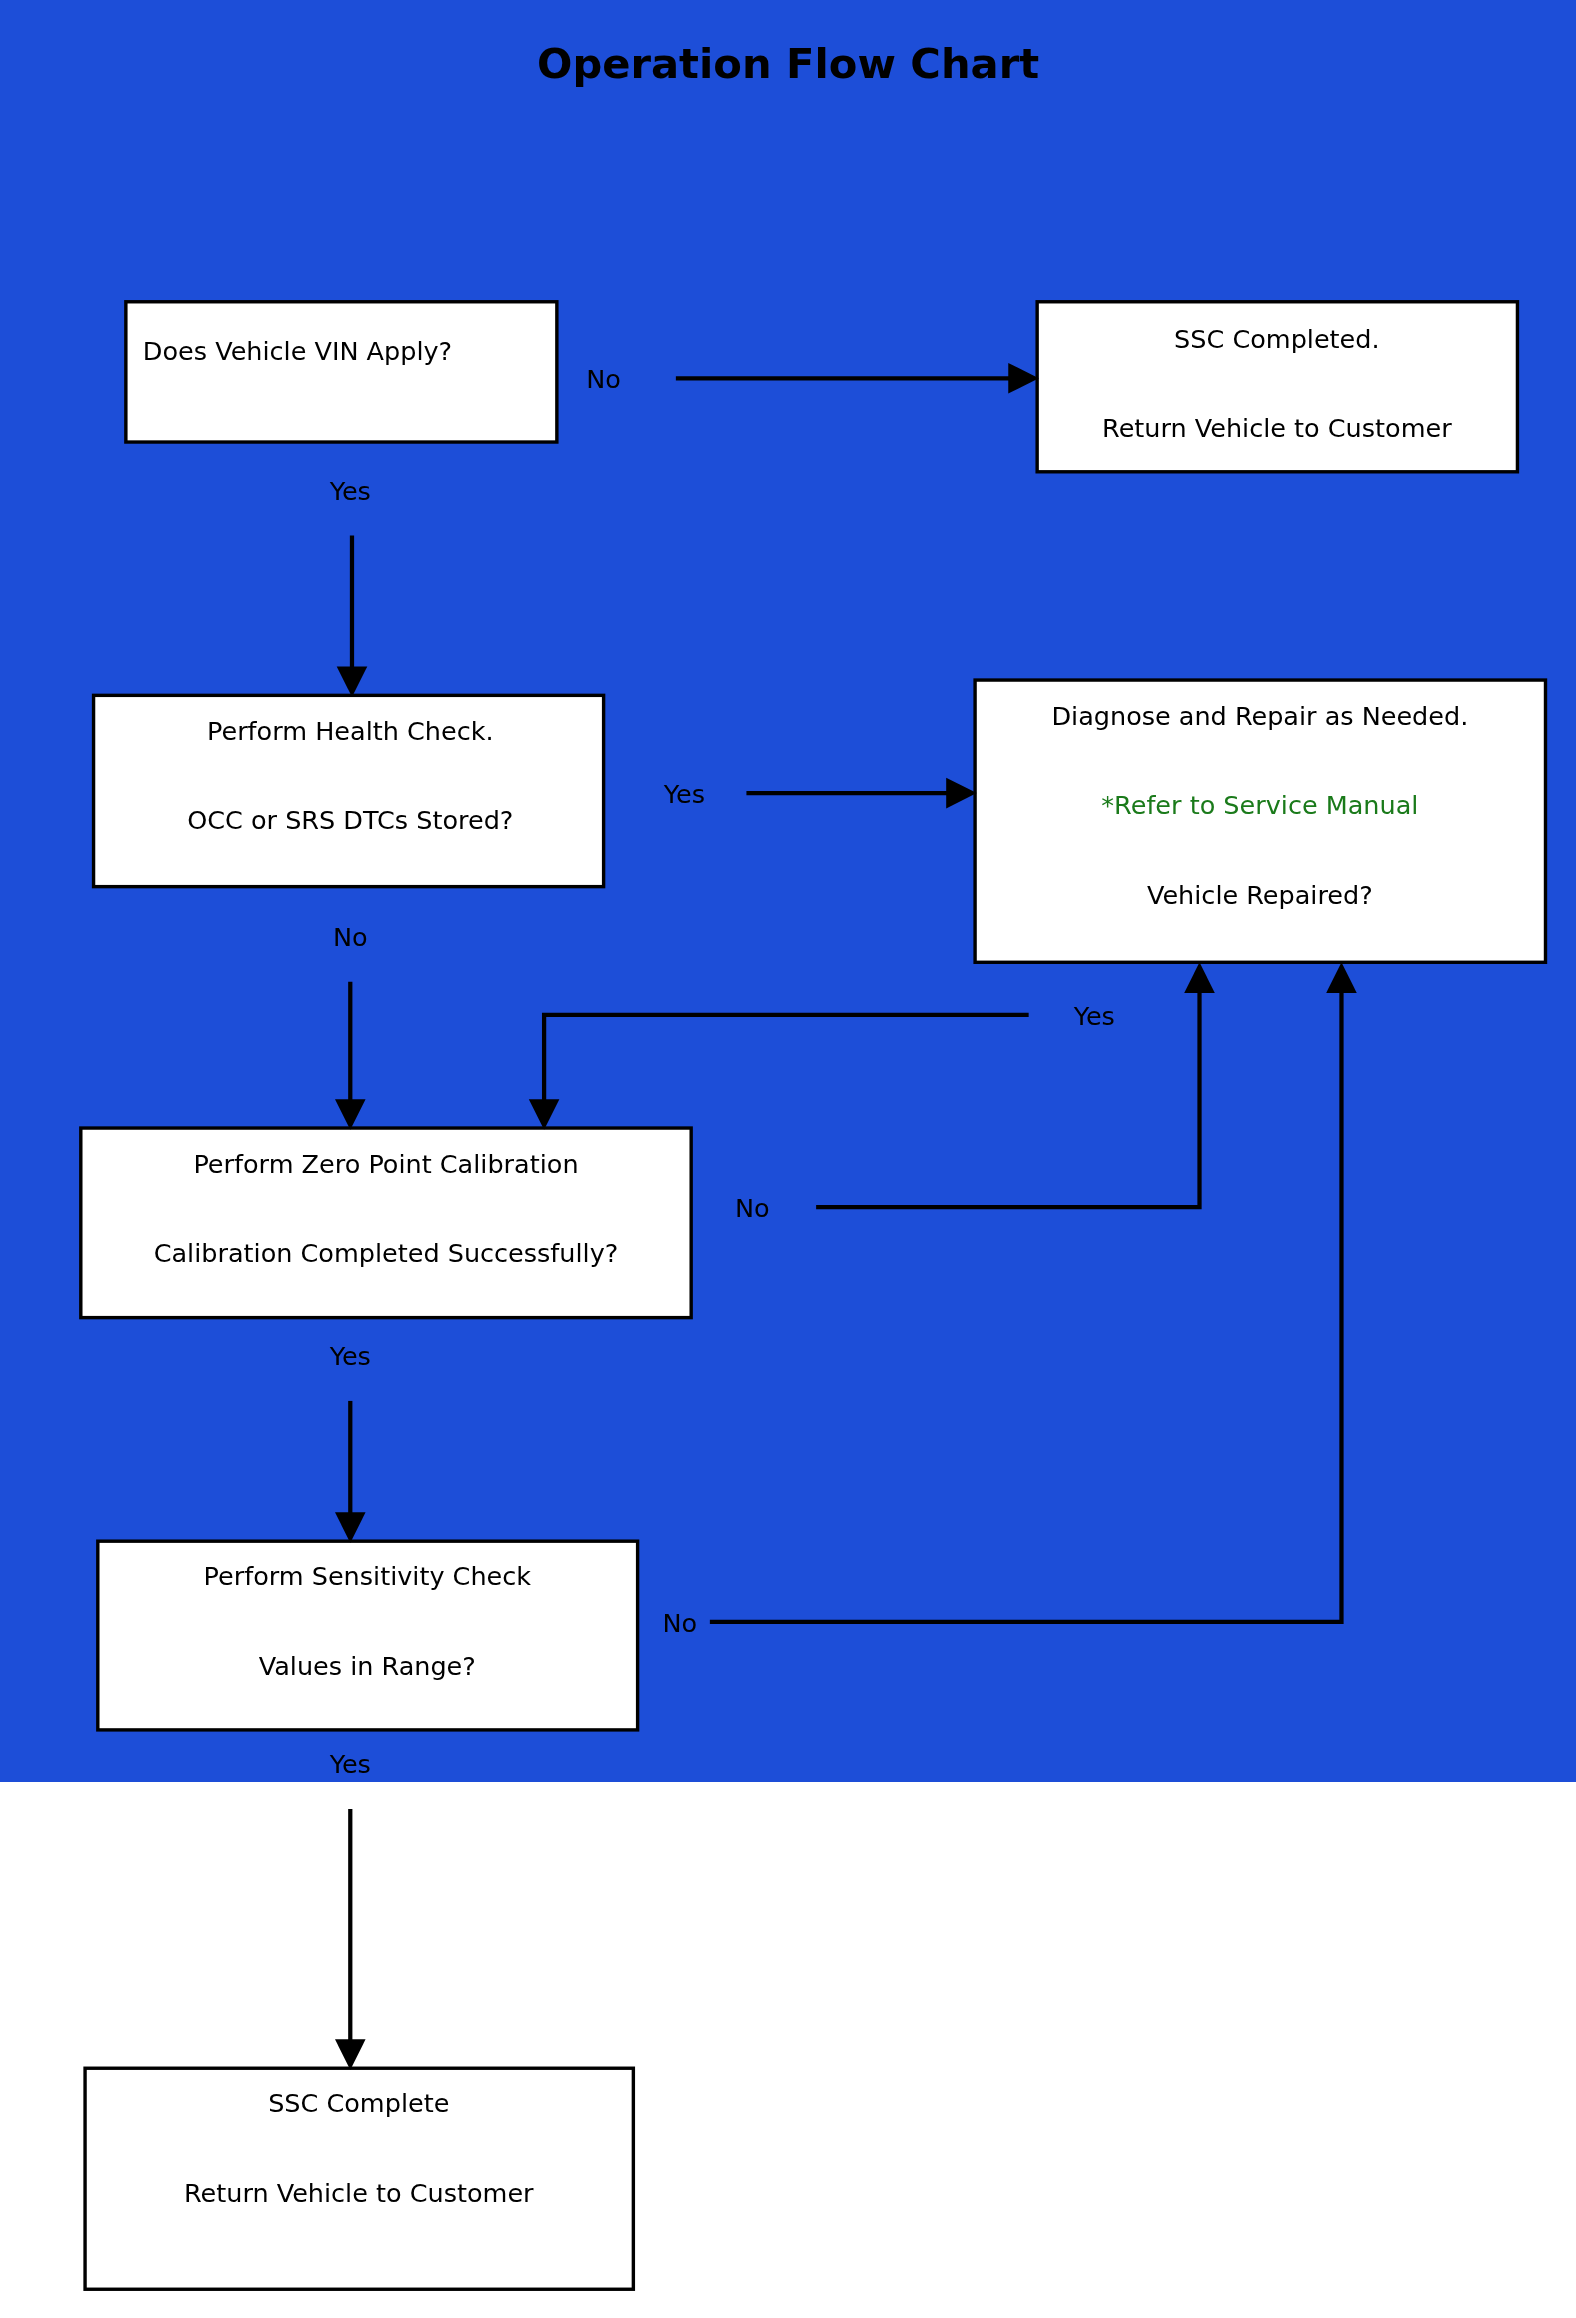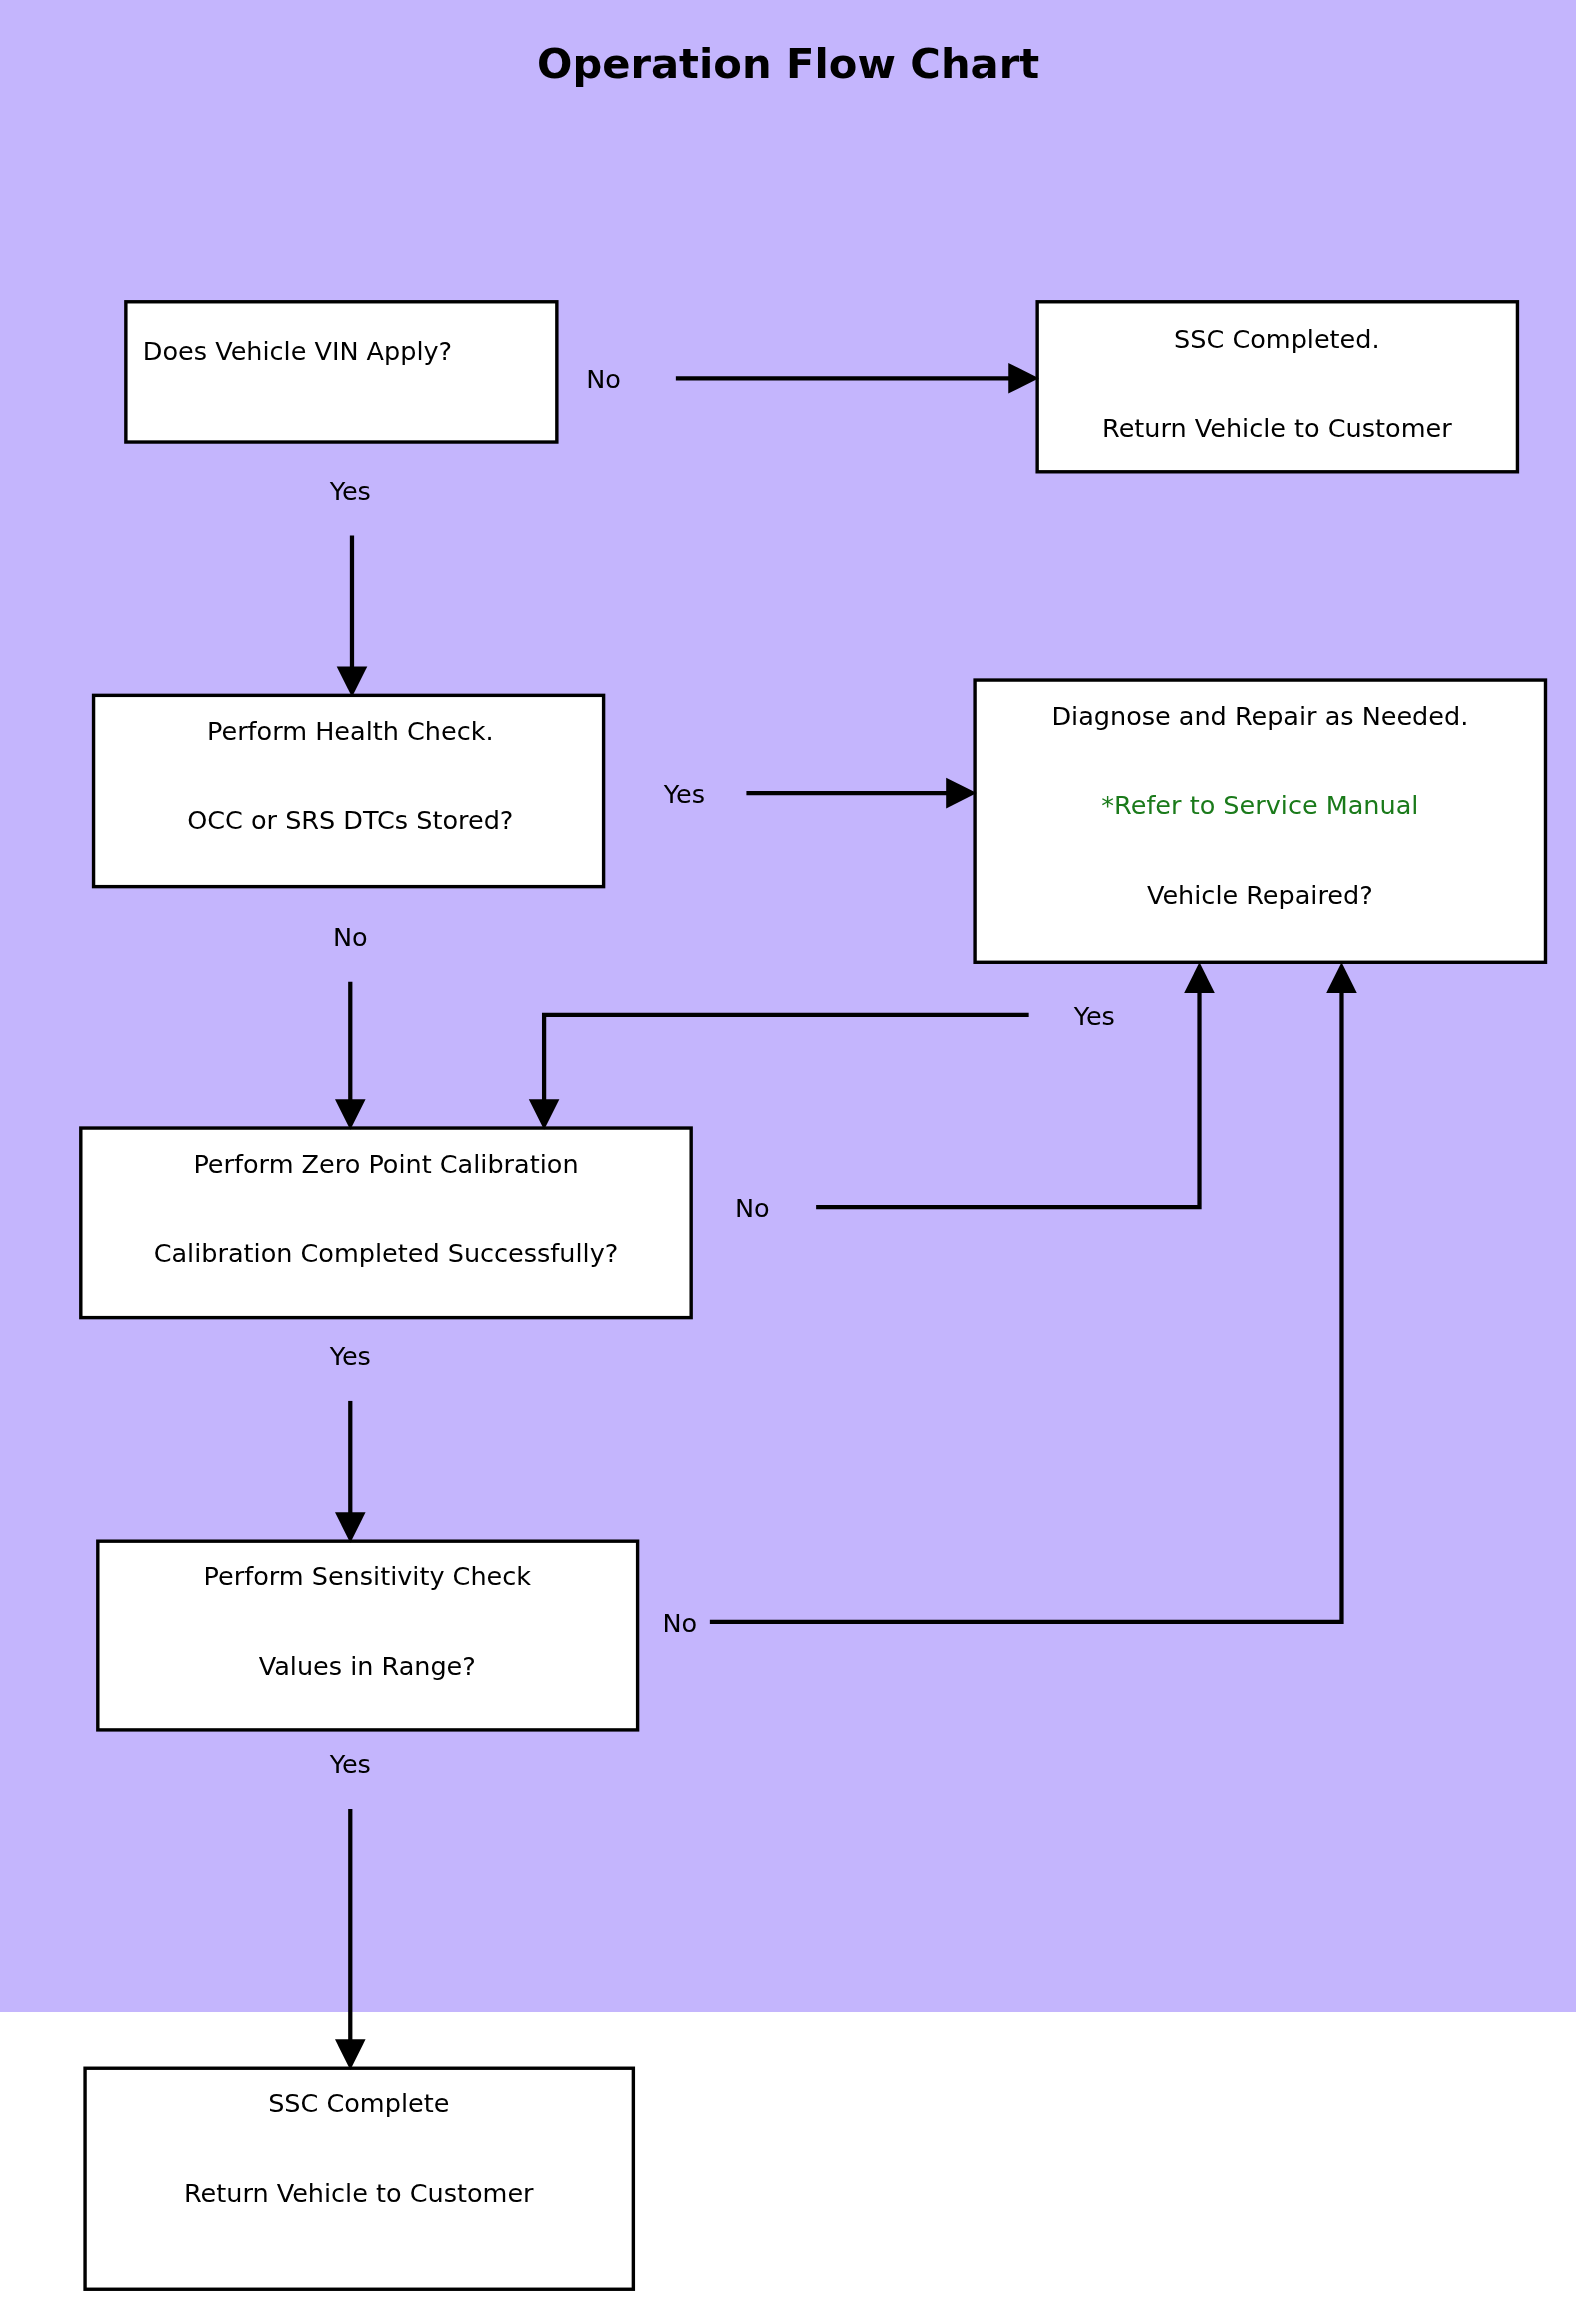--- a/index.html
+++ b/index.html
@@ -10,22 +10,22 @@
   }
   body {
     width: 1577px;
     height: 2319px;
     font-family: "DejaVu Sans", sans-serif;
     overflow: hidden;
   }
   #page {
     position: relative;
     width: 1577px;
-    height: 2012px;
-    background: #c4b5fd;
+    height: 1782px;
+    background: #1d4ed8;
   }
   #chart-svg {
     position: absolute;
     left: 0;
     top: 0;
     width: 1577px;
     height: 2319px;
     display: block;
   }
   .flow-title {

